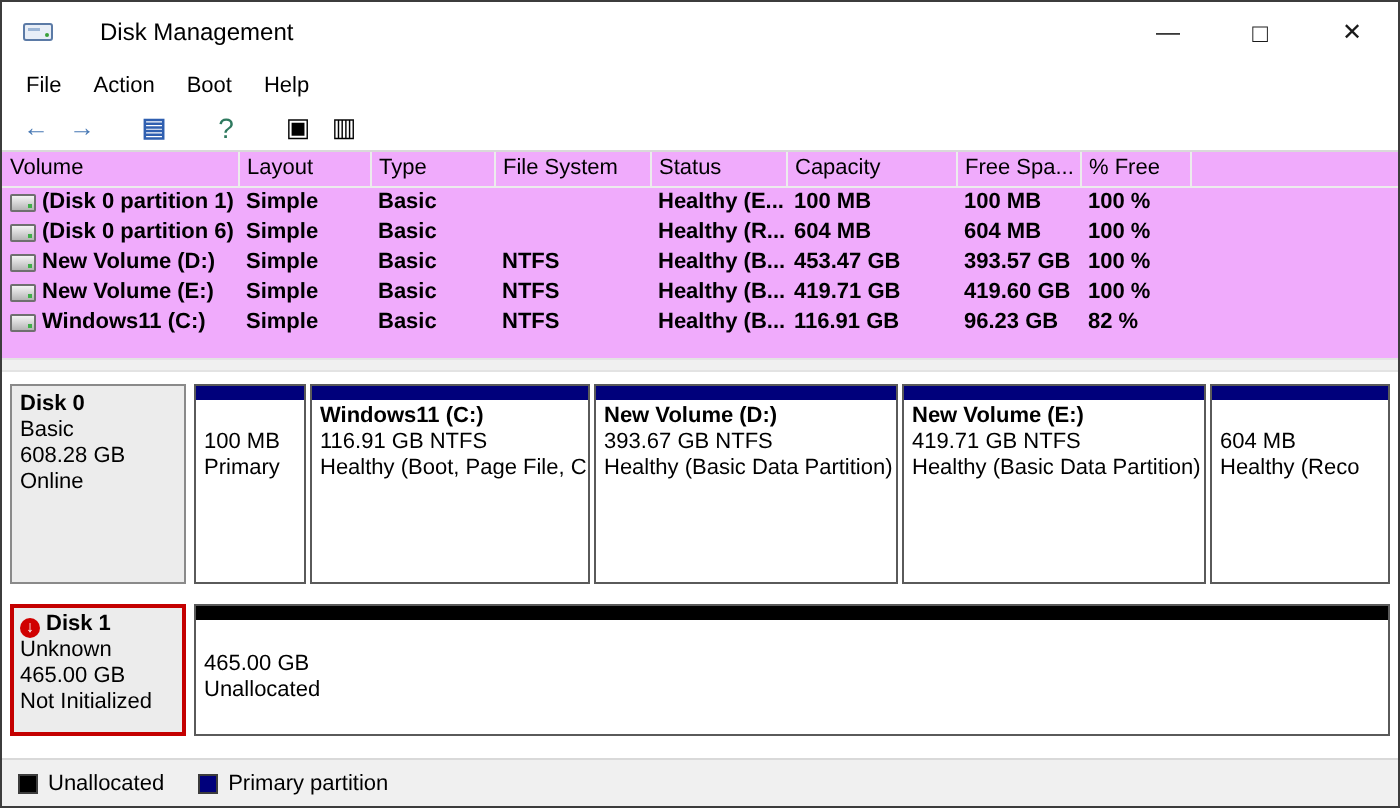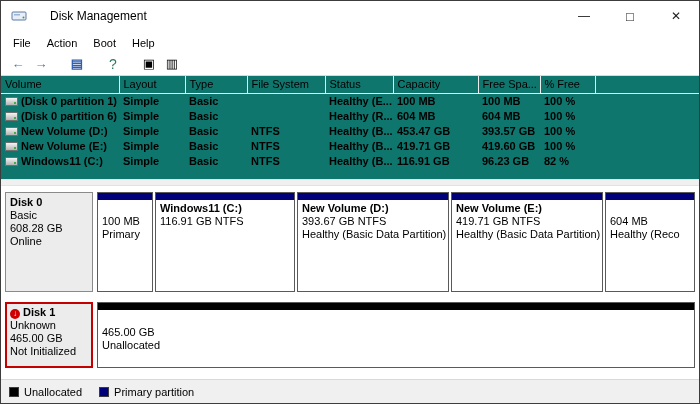--- a/index.html
+++ b/index.html
@@ -21,21 +21,21 @@
   
   .toolbar{ flex:0 0 24px; display:flex; align-items:center; gap:5px; padding-left:8px; border-bottom:1px solid #d9d9d9; }
   .tool{ width:18px; height:18px; display:flex; align-items:center; justify-content:center; font-size:13px; }
   .tool:nth-of-type(1), .tool:nth-of-type(2){ color:#4a7ab5; font-weight:700; }
   .tool:nth-of-type(3){ color:#7a8aa0; font-size:14px; }
   .tool:nth-of-type(4){ color:#2f5fb0; font-weight:700; }
   .tool:nth-of-type(5){ color:#34495e; font-size:14px; }
   .tool:nth-of-type(6){ color:#2f7a5f; font-size:14px; }
   .tool-gap{ width:8px; }
   
-  .volumes{ flex:0 0 103px; overflow:hidden; background:#0f766e; }
+  .volumes{ flex:0 0 103px; overflow:hidden; background:#f0abfc; }
   table{ border-collapse:collapse; table-layout:fixed; width:100%; }
   th{ font-weight:400; text-align:left; height:17px; padding:0 0 0 4px;
       border-right:1px solid #ececec; border-bottom:1px solid #ececec;
       overflow:hidden; white-space:nowrap; font-size:11px; }
   th.filler{ border-right:none; }
   tr.data-row{ height:15px;font-weight:bold; }
   td{ padding:0 0 0 4px; white-space:nowrap; overflow:hidden; font-size:11px; line-height:15px; }
   .vflex{ display:flex; align-items:center; gap:3px; }
   .drive-icon{ width:13px; height:9px; border:1px solid #6f6f6f; border-radius:1px;
       background:linear-gradient(#f4f4f4,#b4b4b4); position:relative; flex:0 0 auto; }
@@ -248,20 +248,21 @@
             <div class="pname"></div>
             <div>100 MB</div>
             <div>Primary</div>
           </div>
         </div>
         <div class="part">
           <div class="stripe"></div>
           <div class="plines">
             <div class="pname">Windows11 (C:)</div>
             <div>116.91 GB NTFS</div>
+            <div>Healthy (Boot, Page File, C</div>
           </div>
         </div>
         <div class="part">
           <div class="stripe"></div>
           <div class="plines">
             <div class="pname">New Volume (D:)</div>
             <div>393.67 GB NTFS</div>
             <div>Healthy (Basic Data Partition)</div>
           </div>
         </div>

